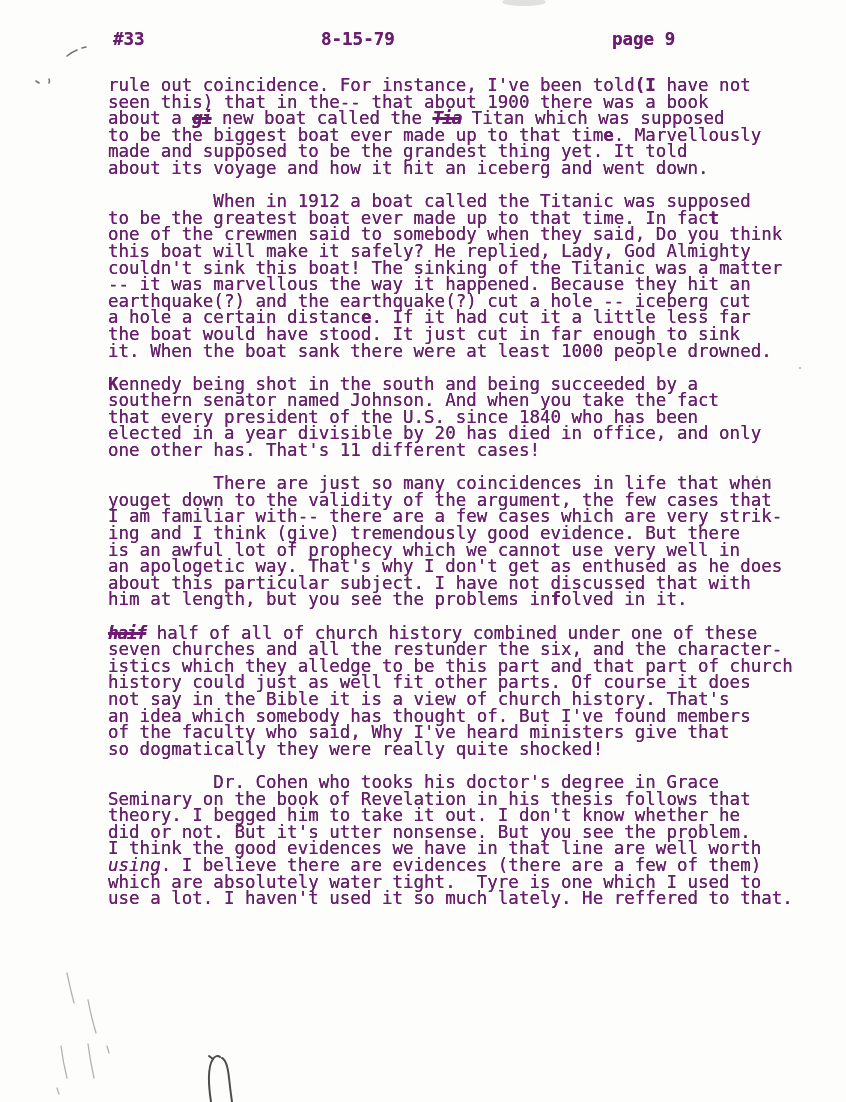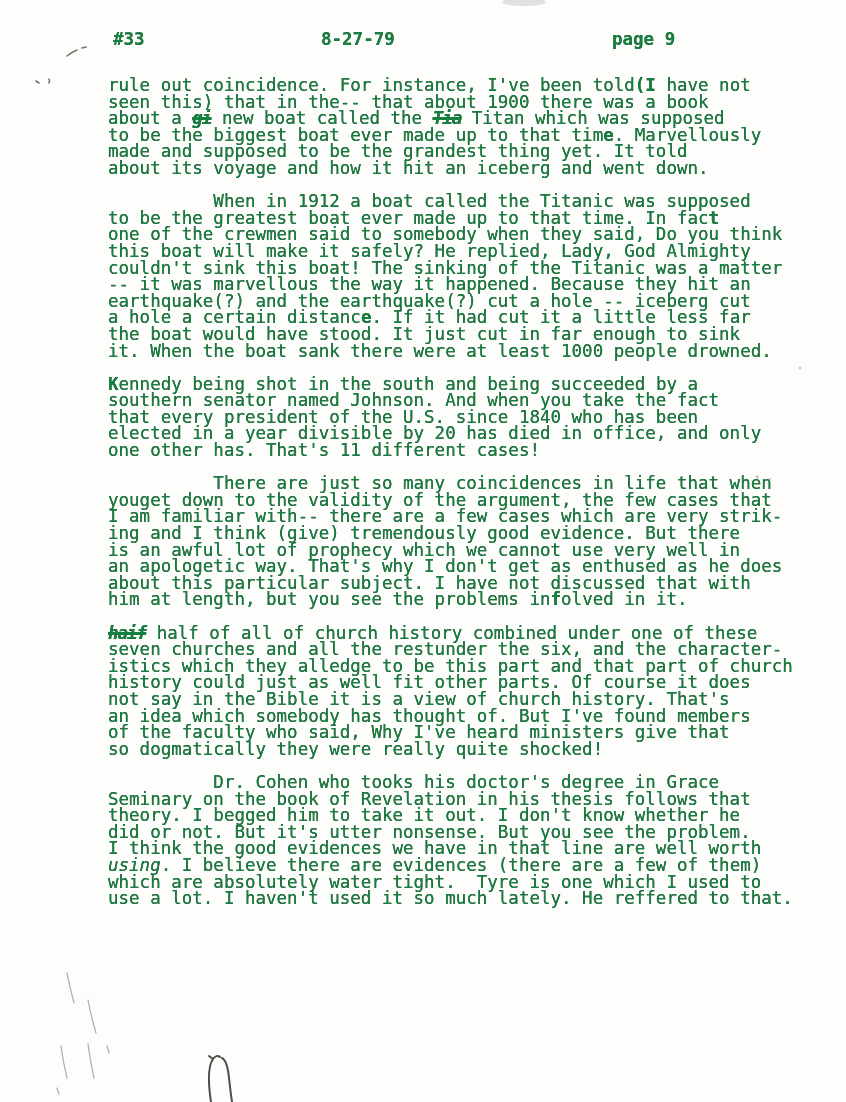--- a/index.html
+++ b/index.html
@@ -8,21 +8,21 @@
     width: 846px;
     height: 1102px;
     overflow: hidden;
     background: #fcfcfa;
   }
   .page {
     position: absolute;
     inset: 0;
     background: #fdfdfc;
     font-family: "DejaVu Sans Mono", "Liberation Mono", monospace;
-    color: #15803d;
+    color: #701a75;
   }
   .hdr-item {
     position: absolute;
     top: 31px;
     font-size: 17.5px;
     line-height: 17px;
     font-weight: bold;
     text-shadow: 0 0 0.4px rgba(25,25,25,0.7);
     white-space: pre;
   }
@@ -58,21 +58,21 @@
     pointer-events: none;
   }
 </style>
 </head>
 <body>
 
 <div class="page">
 
   <header>
     <span class="hdr-item" id="hdr-issue">#33</span>
-    <span class="hdr-item" id="hdr-date">8-27-79</span>
+    <span class="hdr-item" id="hdr-date">8-15-79</span>
     <span class="hdr-item" id="hdr-page">page 9</span>
   </header>
 
   <main class="body-col">
     <p class="para"><span class="seg-n">rule out coincidence. For instance, I've been told</span><span class="seg-b">(I</span><span class="seg-n"> have not
 seen this) that in the-- that about 1900 there was a book
 about a </span><span class="seg-x">gi</span><span class="seg-n"> new boat called the </span><span class="seg-x">Tia</span><span class="seg-n"> Titan which was supposed
 to be the biggest boat ever made up to that tim</span><span class="seg-b">e</span><span class="seg-n">. Marvellously
 made and supposed to be the grandest thing yet. It told
 about its voyage and how it hit an iceberg and went down.</span></p>

